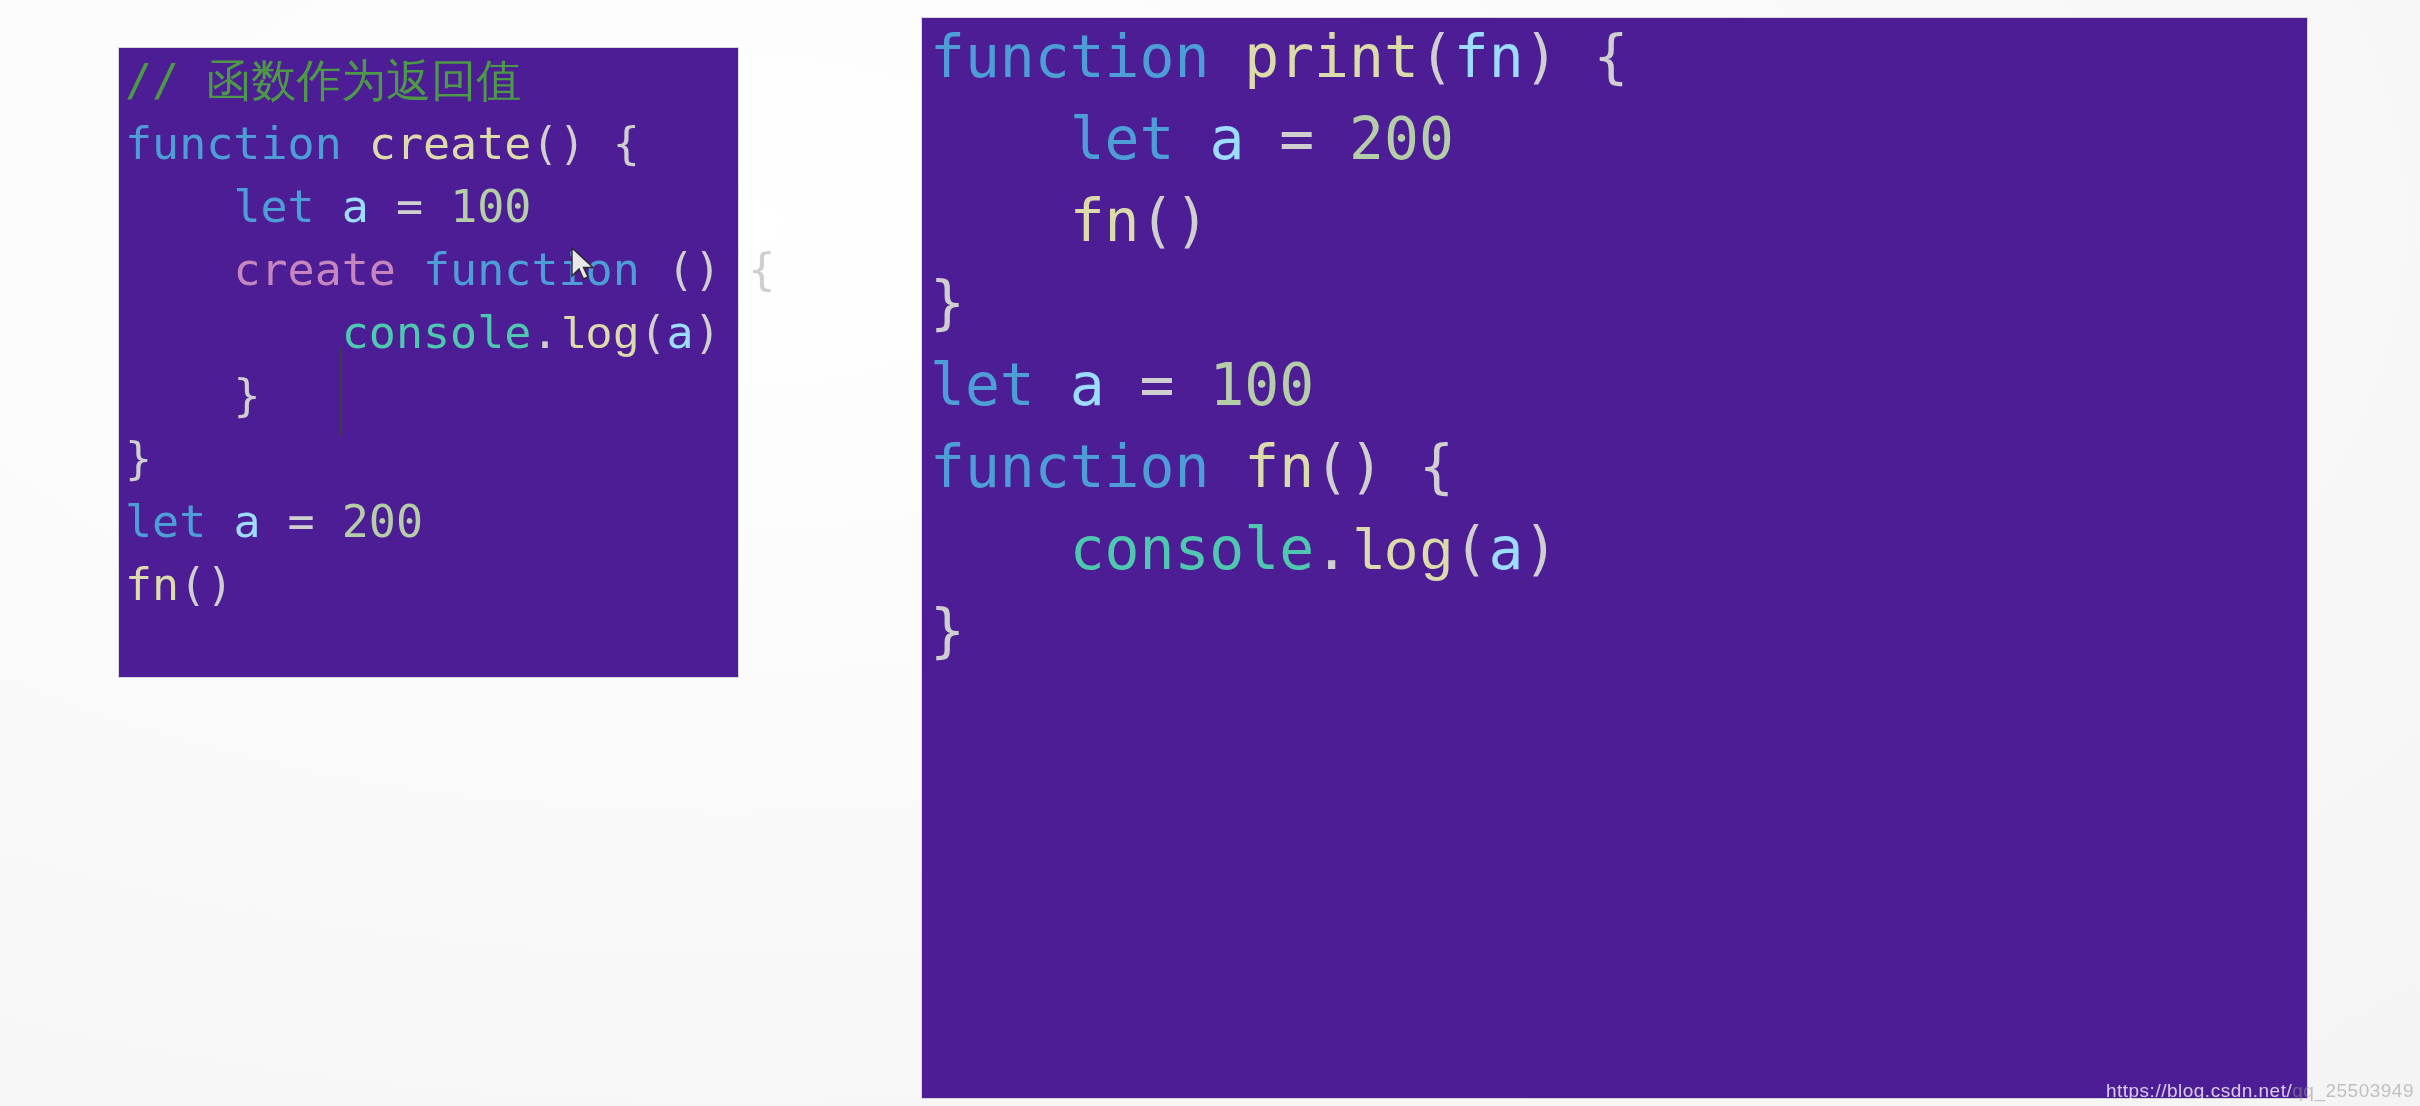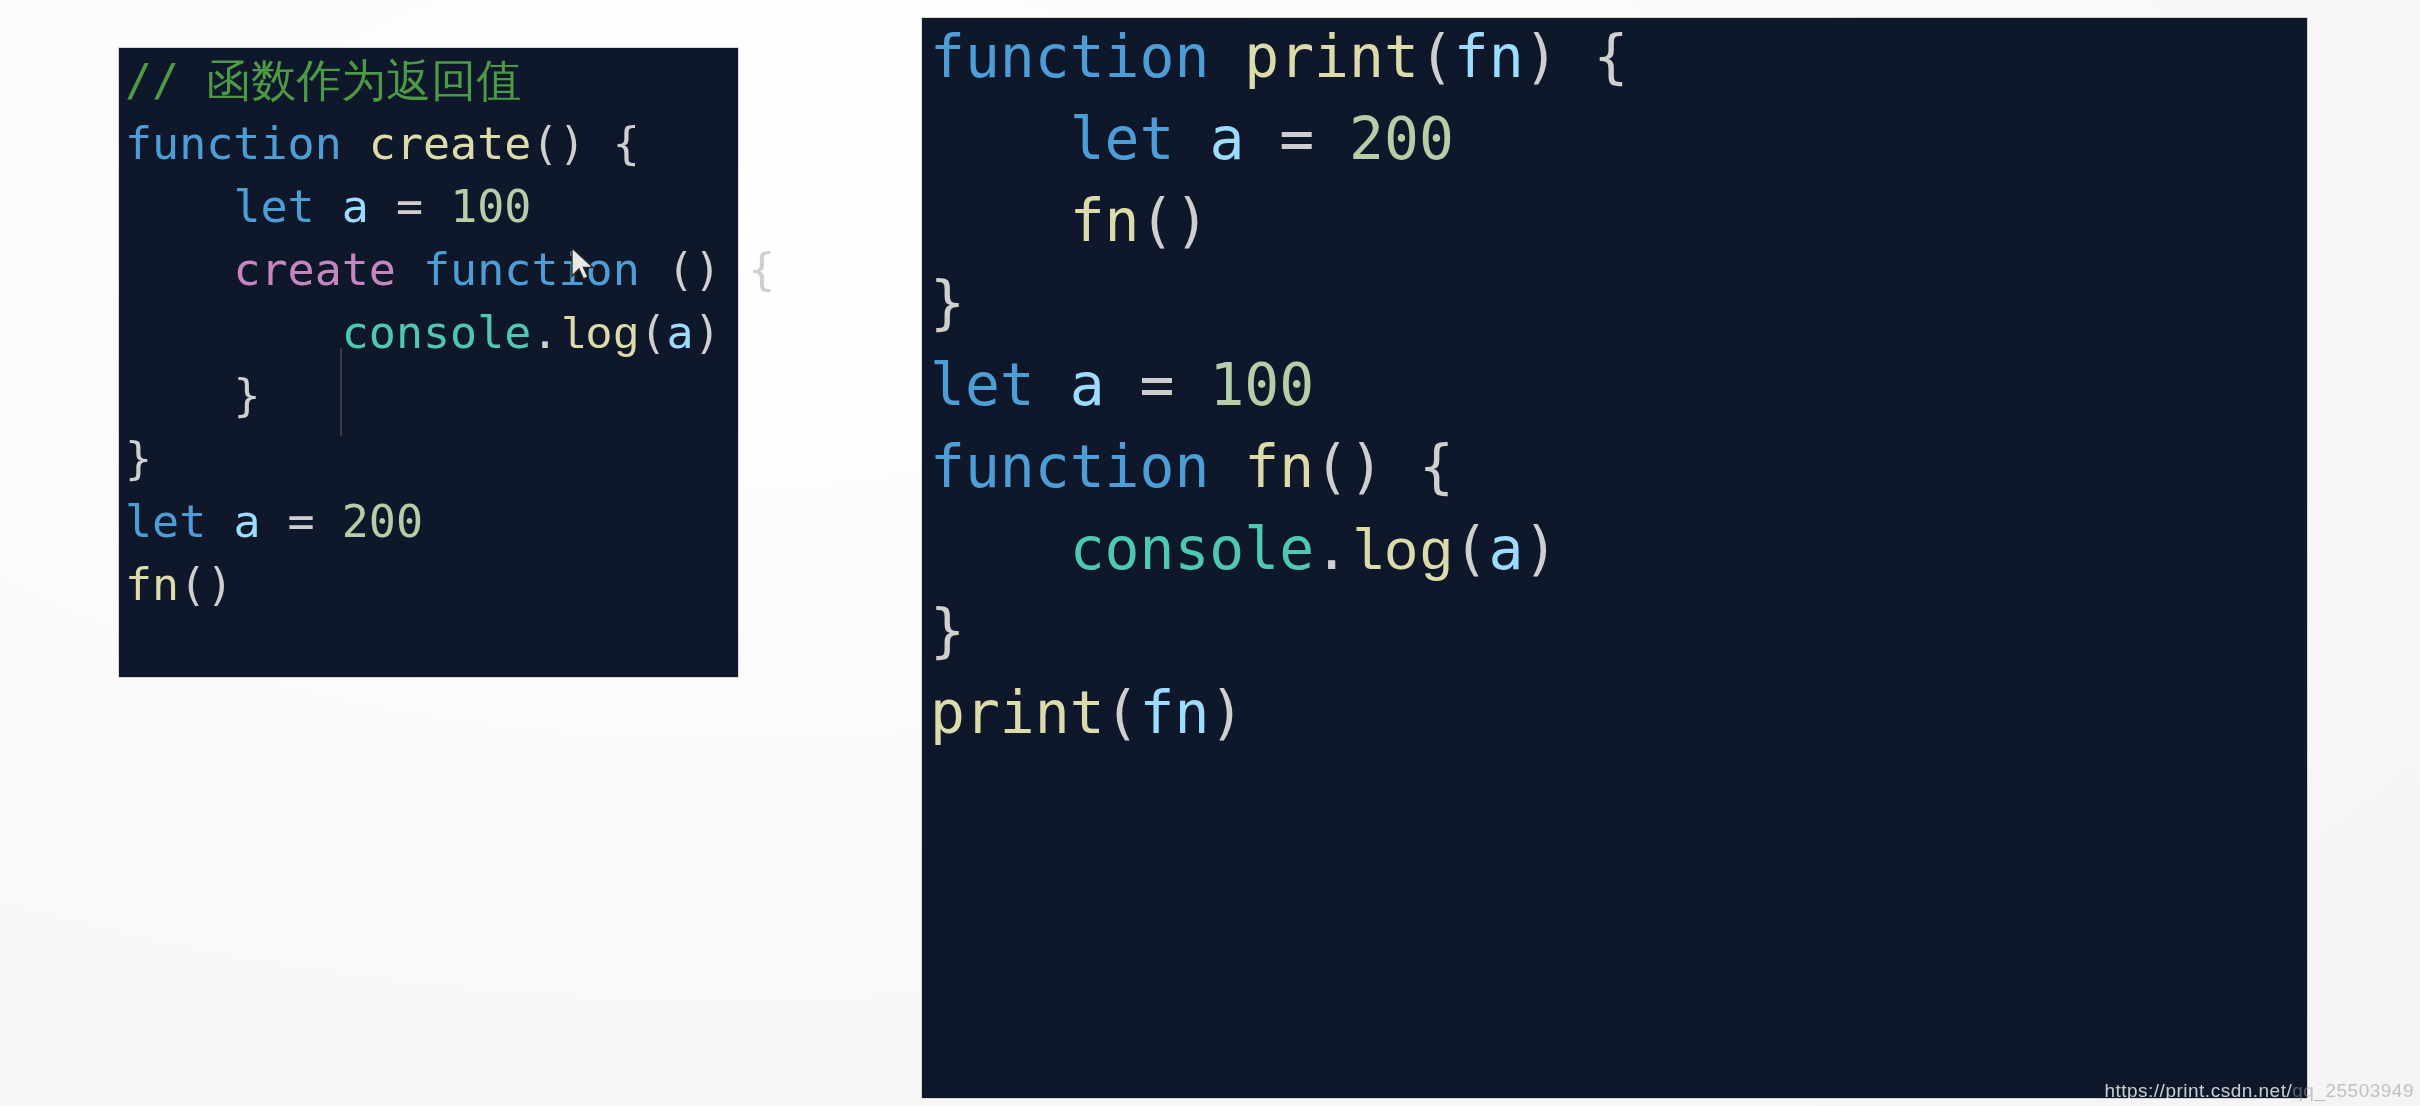--- a/index.html
+++ b/index.html
@@ -20,21 +20,21 @@
   .page-bg {
     position: absolute;
     inset: 0;
     background:
       radial-gradient(ellipse at 30% 20%, #ffffff 0%, #fafafa 45%, #f4f4f4 100%);
     z-index: 0;
   }
 
   .panel {
     position: absolute;
-    background: #0f172a;
+    background: #4c1d95;
     box-sizing: border-box;
     padding: 10px 0 10px 0;
     z-index: 2;
     box-shadow: 0 0 0 1px rgba(150,150,150,0.35);
   }
 
   .panel-left {
     left: 119px;
     top: 48px;
     width: 619px;
@@ -137,19 +137,18 @@
 <div class="panel panel-right">
   <div class="code-body">
       <div class="code-line"><span style="white-space: pre;"></span><span class="t-keyword">function </span><span class="t-fname">print</span><span class="t-punct">(</span><span class="t-var">fn</span><span class="t-punct">) {</span></div>
       <div class="code-line"><span style="white-space: pre;">    </span><span class="t-keyword">let </span><span class="t-var">a</span><span class="t-punct"> = </span><span class="t-num">200</span></div>
       <div class="code-line"><span style="white-space: pre;">    </span><span class="t-fname">fn</span><span class="t-punct">()</span></div>
       <div class="code-line"><span style="white-space: pre;"></span><span class="t-punct">}</span></div>
       <div class="code-line"><span style="white-space: pre;"></span><span class="t-keyword">let </span><span class="t-var">a</span><span class="t-punct"> = </span><span class="t-num">100</span></div>
       <div class="code-line"><span style="white-space: pre;"></span><span class="t-keyword">function </span><span class="t-fname">fn</span><span class="t-punct">() {</span></div>
       <div class="code-line"><span style="white-space: pre;">    </span><span class="t-obj">console</span><span class="t-punct">.</span><span class="t-method">log</span><span class="t-punct">(</span><span class="t-var">a</span><span class="t-punct">)</span></div>
       <div class="code-line"><span style="white-space: pre;"></span><span class="t-punct">}</span></div>
-      <div class="code-line"><span style="white-space: pre;"></span><span class="t-fname">print</span><span class="t-punct">(</span><span class="t-var">fn</span><span class="t-punct">)</span></div>
     </div>
 </div>
 
 <div class="watermark">
-  <span class="wm-a">https://print.csdn.net/</span><span class="wm-b">qq_25503949</span>
+  <span class="wm-a">https://blog.csdn.net/</span><span class="wm-b">qq_25503949</span>
 </div>
 
 </body></html>

